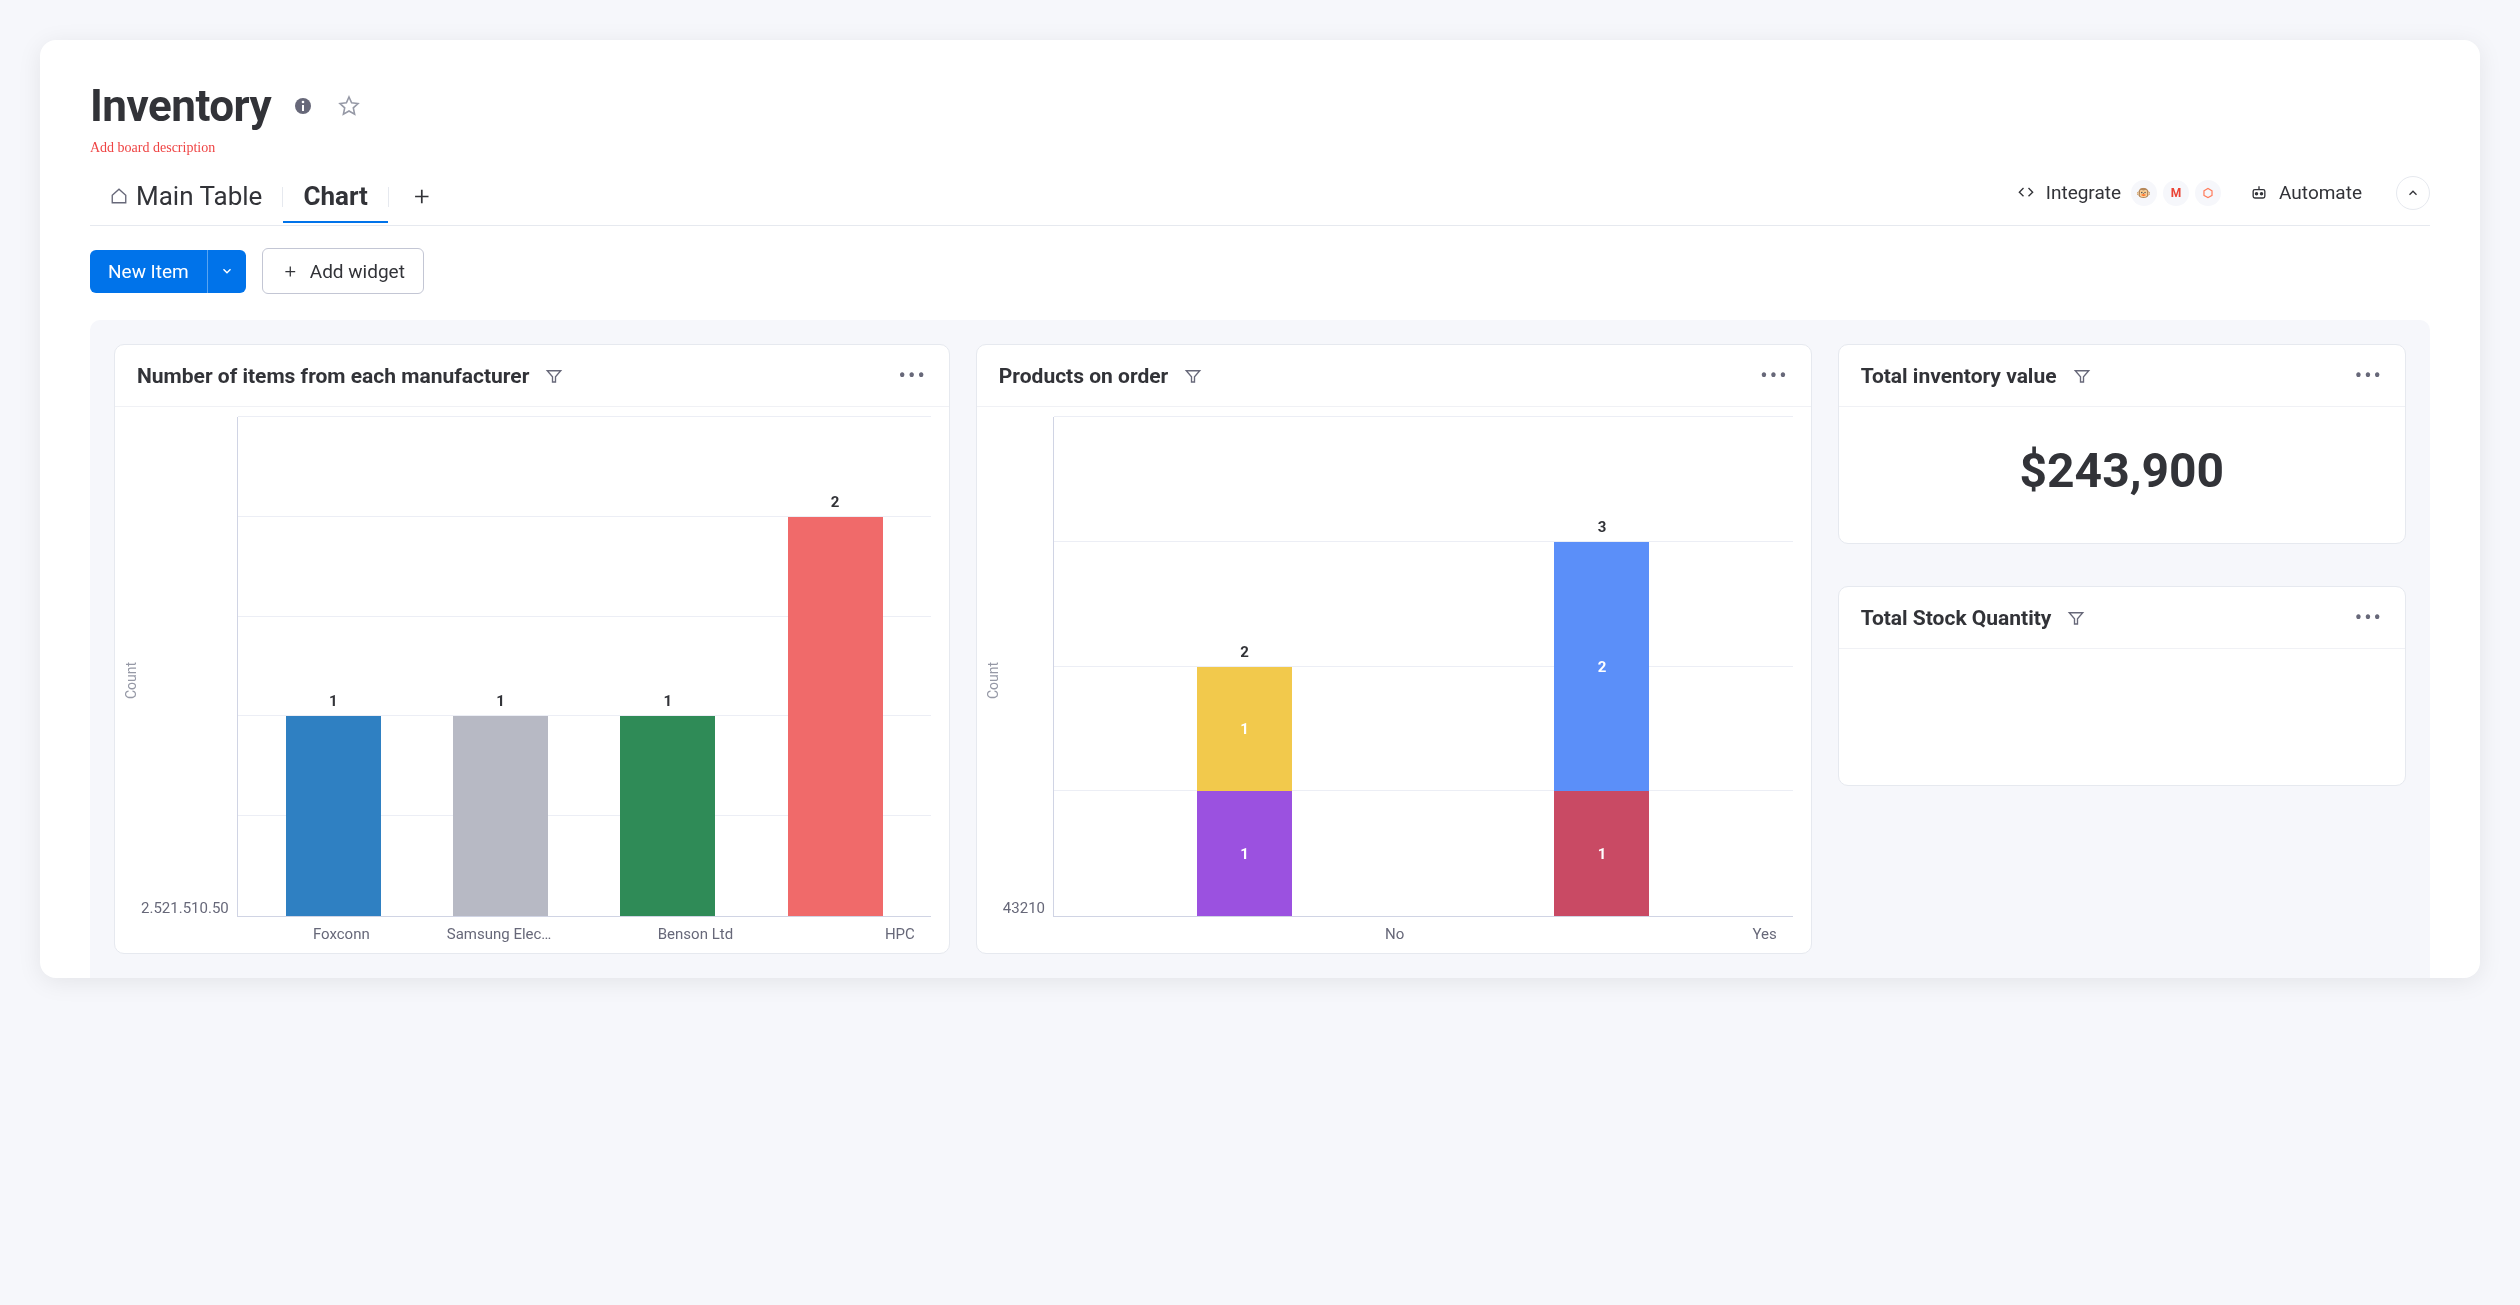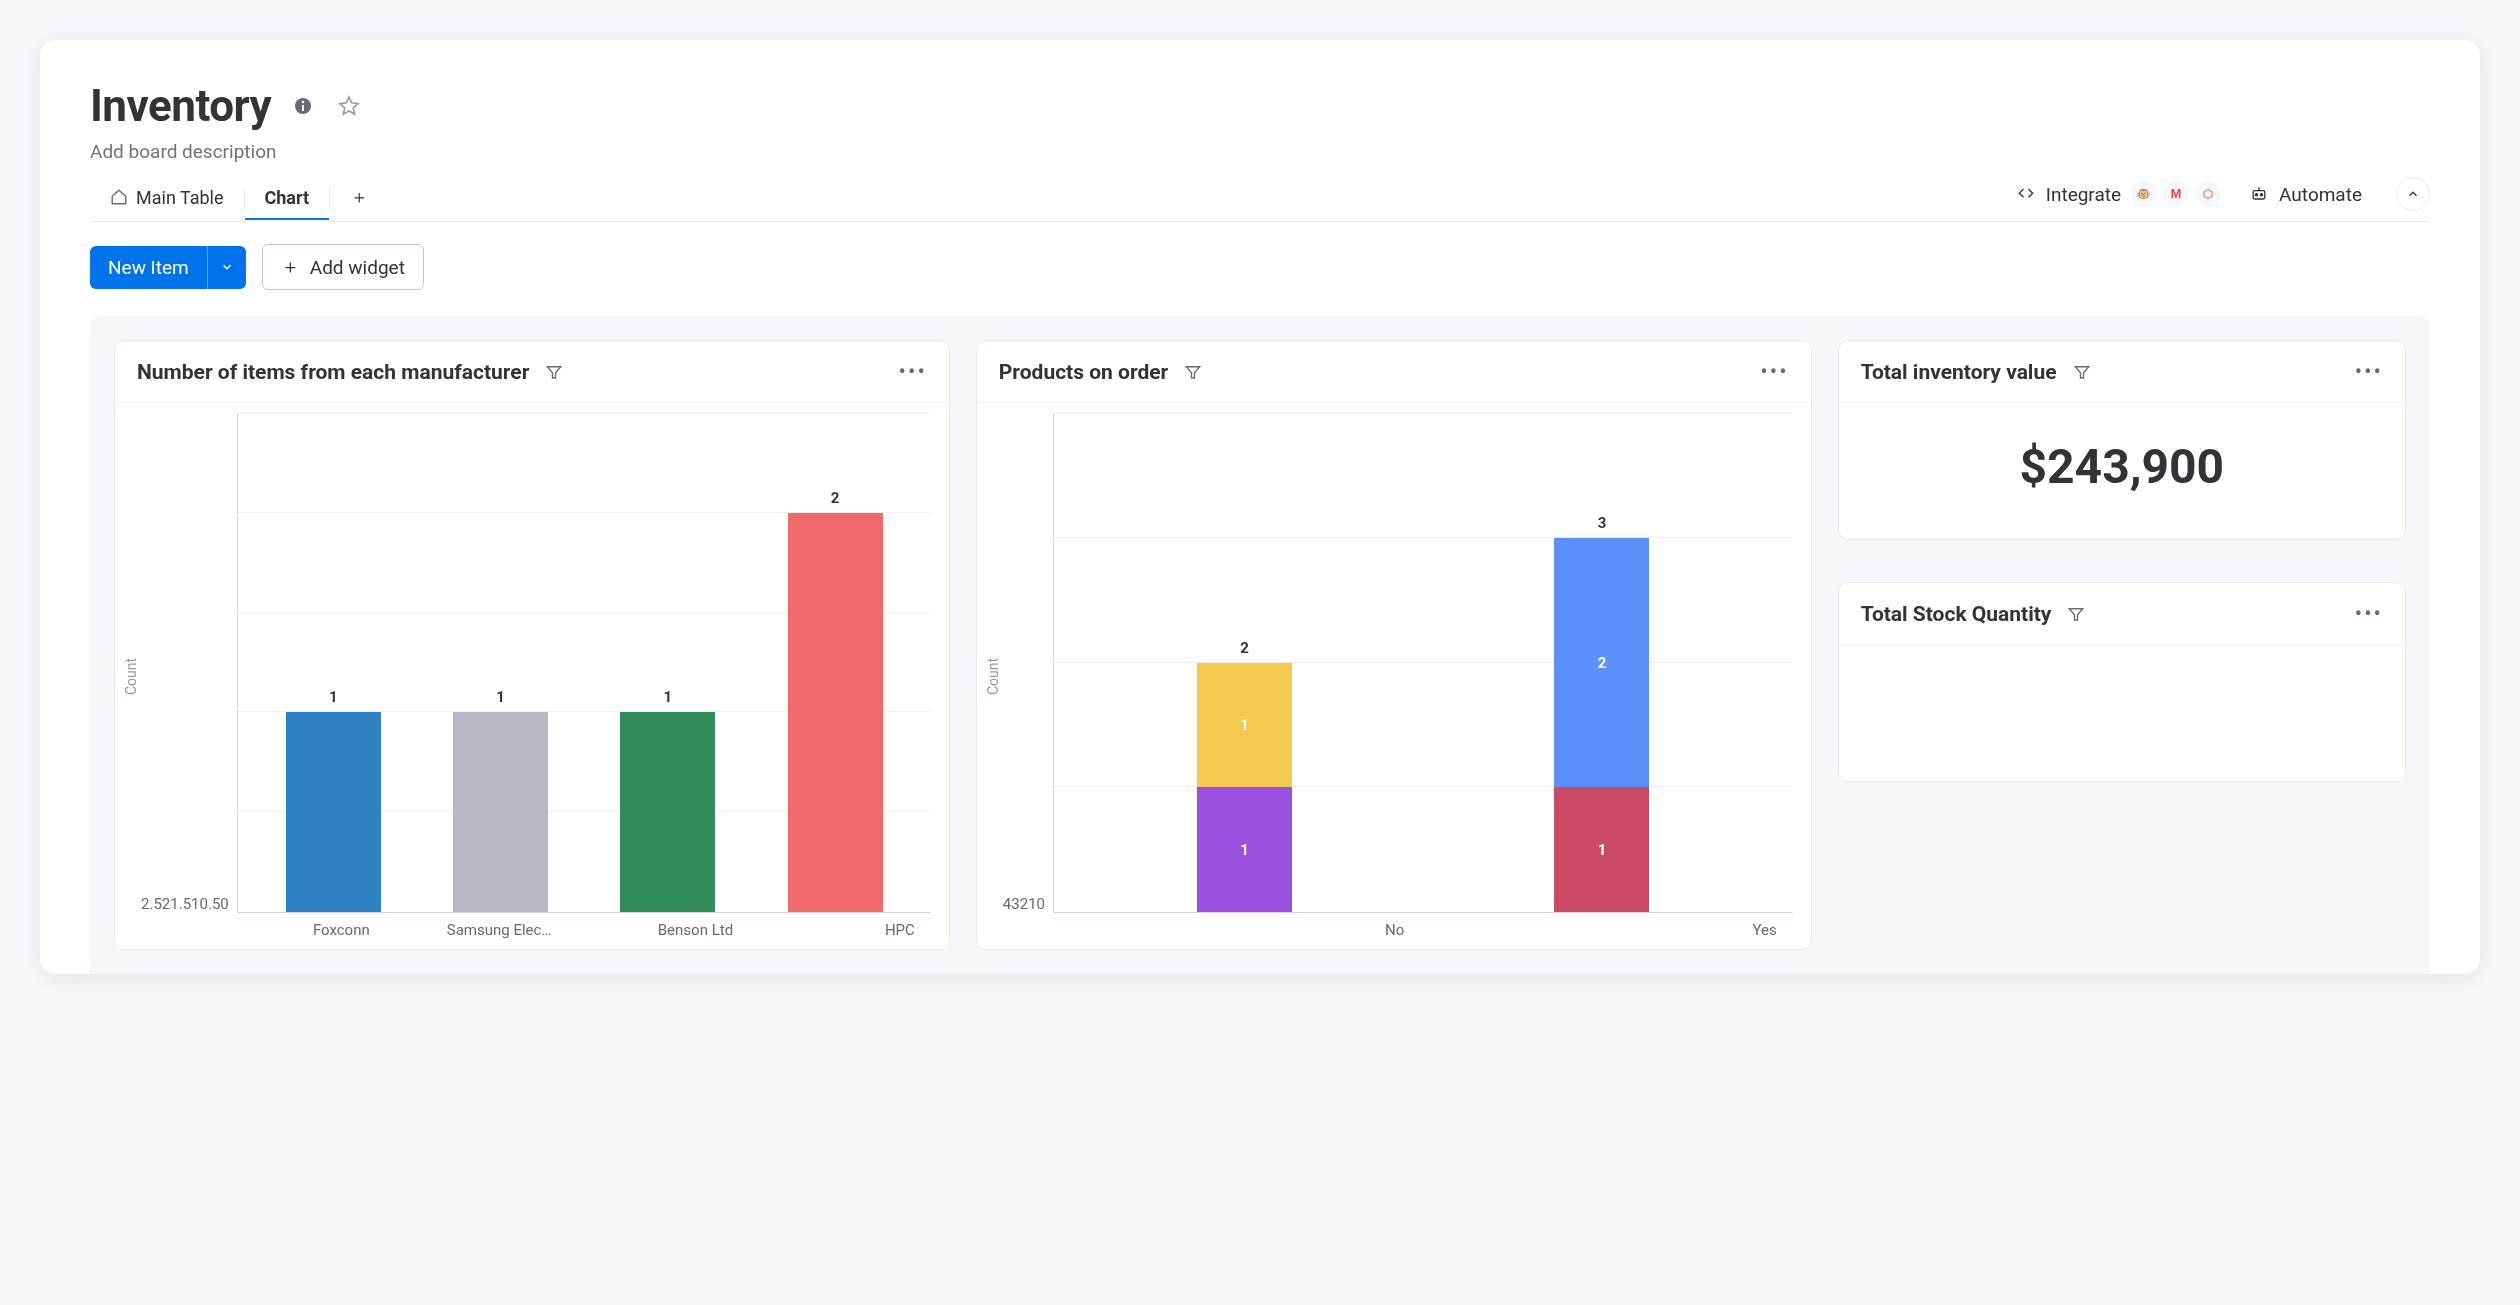--- a/index.html
+++ b/index.html
@@ -4,25 +4,25 @@
 <style>
 *{box-sizing:border-box;margin:0;padding:0;}
 html,body{height:100%;width:100%;}
 body{font-family:-apple-system,BlinkMacSystemFont,"Segoe UI",Roboto,Helvetica,Arial,sans-serif;background:#f6f7fb;color:#323338;display:flex;align-items:flex-start;justify-content:center;padding:40px;}
 .app-card{width:100%;max-width:2440px;background:#fff;border-radius:16px;box-shadow:0 4px 24px rgba(0,0,0,0.08);padding:40px 50px 0 50px;}
 
 .board-header{display:flex;flex-direction:column;gap:8px;}
 .title-row{display:flex;align-items:center;gap:18px;}
 .board-title{font-size:44px;font-weight:700;letter-spacing:-0.5px;}
 .icon-btn{width:28px;height:28px;display:inline-flex;align-items:center;justify-content:center;color:#676879;cursor:pointer;}
-.board-desc{color:#737373;font-size:19px;}
+.board-desc{color:#ef4444;font-size:14px;font-family:Liberation Serif, serif;}
 
 .tabs-row{display:flex;align-items:center;justify-content:space-between;border-bottom:1px solid #e6e9ef;margin-top:12px;}
 .tabs-left{display:flex;align-items:center;gap:0;}
-.tab{display:flex;align-items:center;gap:8px;padding:10px 20px;font-size:18px;color:#323338;cursor:pointer;border-bottom:2px solid transparent;position:relative;}
+.tab{display:flex;align-items:center;gap:8px;padding:10px 20px;font-size:26px;color:#323338;cursor:pointer;border-bottom:2px solid transparent;position:relative;}
 .tab.active{font-weight:700;border-bottom:2px solid #0073ea;}
 .tab-sep{width:1px;height:20px;background:#e6e9ef;}
 .tabs-right{display:flex;align-items:center;gap:28px;padding-bottom:8px;}
 .rt-item{display:flex;align-items:center;gap:10px;font-size:19px;color:#323338;cursor:pointer;}
 .integ-logos{display:flex;align-items:center;gap:6px;}
 .logo-dot{width:26px;height:26px;border-radius:50%;background:#f6f7fb;display:inline-flex;align-items:center;justify-content:center;font-size:12px;font-weight:700;}
 .collapse-btn{width:34px;height:34px;border-radius:50%;border:1px solid #e6e9ef;display:inline-flex;align-items:center;justify-content:center;cursor:pointer;margin-left:6px;}
 
 .actions-row{display:flex;align-items:center;gap:16px;padding:22px 0 26px 0;}
 .btn-primary{display:flex;align-items:stretch;border-radius:6px;overflow:hidden;}

